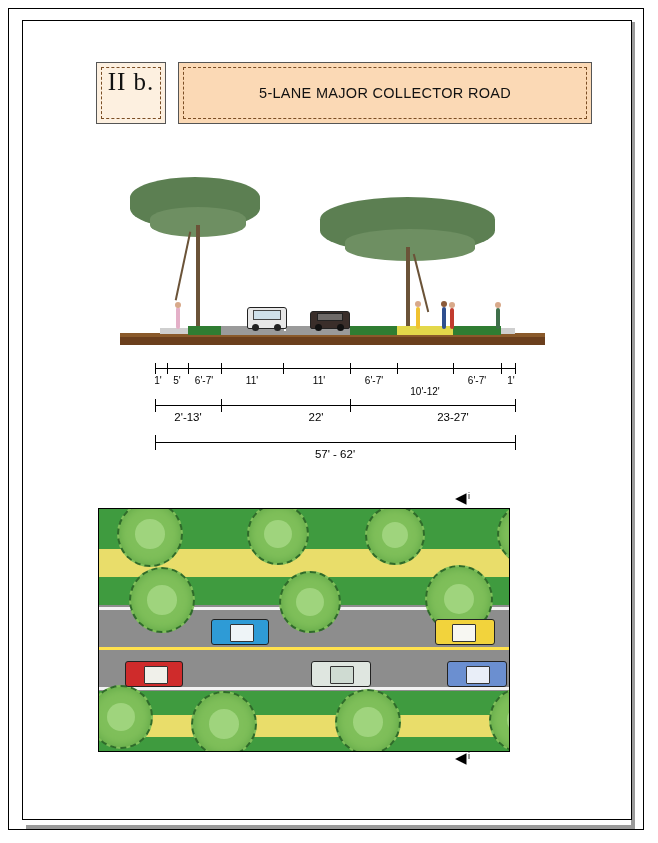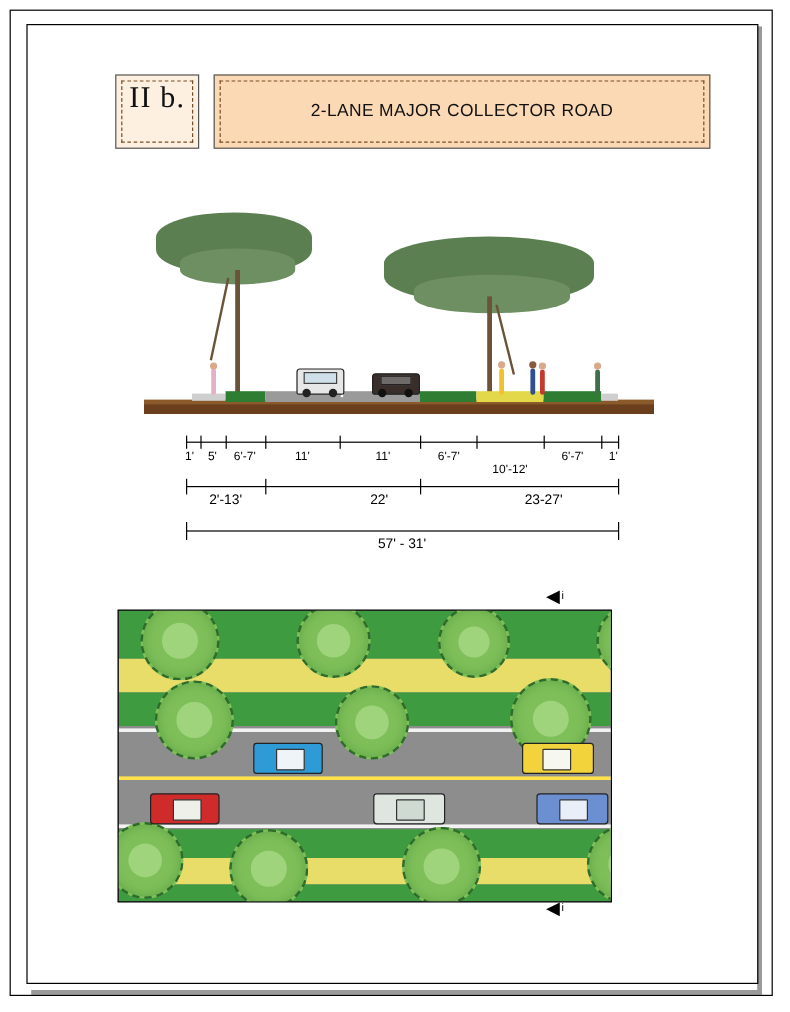--- a/index.html
+++ b/index.html
@@ -62,21 +62,21 @@
   <div class="outer-border"></div>
   <div class="inner-border"></div>
 
   <div class="hdr-badge">
     <div class="inner">
       <span class="lbl">II b.</span>
     </div>
   </div>
   <div class="hdr-title">
     <div class="inner">
-      <div class="l1">2-LANE MAJOR COLLECTOR ROAD</div>
+      <div class="l1">5-LANE MAJOR COLLECTOR ROAD</div>
     </div>
   </div>
 
   <div class="elev">
 
     <div class="tree-canopy" style="left:10px;top:12px;width:130px;height:52px;"></div>
     <div class="tree-canopy" style="left:30px;top:42px;width:96px;height:30px;background:#6e8f62;"></div>
     <div class="trunk" style="left:76px;top:60px;height:105px;"></div>
     <div class="trunk" style="left:62px;top:66px;height:70px;width:2px;transform:rotate(12deg);"></div>
 
@@ -158,21 +158,21 @@
 
       <div class="dlabel big" style="left:68px;top:6px;">2'-13'</div>
       <div class="dlabel big" style="left:196px;top:6px;">22'</div>
       <div class="dlabel big" style="left:333px;top:6px;">23-27'</div>
     </div>
 
     <div class="dimrow" style="top:82px;height:24px;">
       <div class="dline" style="top:0;"></div>
       <div class="tick" style="left:35px;top:-7px;height:15px;"></div>
       <div class="tick" style="left:395px;top:-7px;height:15px;"></div>
-      <div class="dlabel big" style="left:215px;top:6px;">57' - 31'</div>
+      <div class="dlabel big" style="left:215px;top:6px;">57' - 62'</div>
     </div>
   </div>
 
   <div class="arrow" style="left:455px;top:490px;">◀</div>
   <div class="arrow-lbl" style="left:468px;top:491px;">i</div>
 
   <div class="plan">
 
     <div class="band" style="top:0;height:40px;background:#3f9b3f;"></div>
     <div class="band" style="top:40px;height:28px;background:#e9dd6a;"></div>

